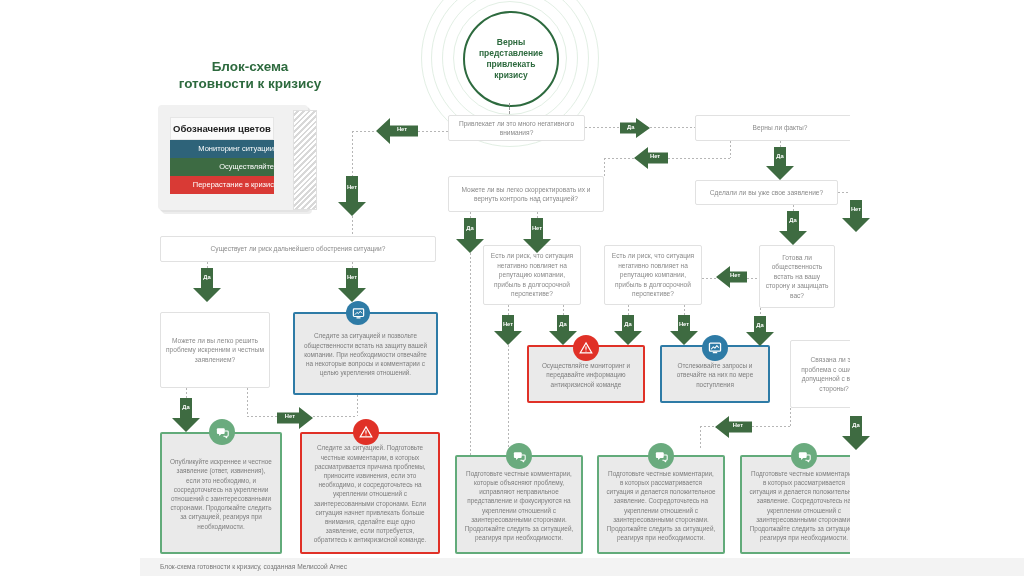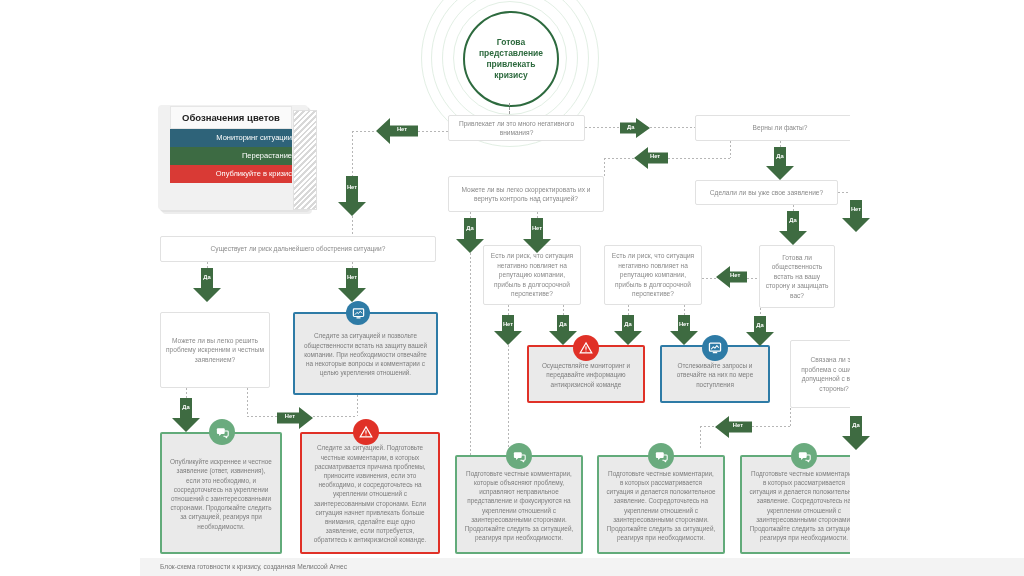--- a/index.html
+++ b/index.html
@@ -10,21 +10,21 @@
   .title{position:absolute;left:150px;top:58px;width:200px;text-align:center;
          color:#2d6a3e;font-weight:bold;font-size:13.5px;line-height:17px;}
 
   
   .legend-shadow{position:absolute;left:158px;top:105px;width:150px;height:105px;
         background:#f1f1f1;border-radius:4px;
         box-shadow:2px 2px 0 #e3e3e3, 4px 4px 0 #ededed;}
   .legend-stripes{position:absolute;left:293px;top:110px;width:22px;height:98px;
         background:repeating-linear-gradient(135deg,#ffffff 0 2px,#d8d8d8 2px 4px);
         border:1px solid #e0e0e0;}
-  .legend-inner{position:absolute;left:170px;top:106px;width:122px;}
+  .legend-inner{position:absolute;left:170px;top:117px;width:104px;}
   .legend-head{background:#fafafa;border:1px solid #e6e6e6;height:21px;line-height:21px;
         text-align:center;font-size:9.5px;font-weight:bold;color:#222;}
   .legend-row{height:18px;line-height:18px;text-align:right;font-size:7.5px;color:#ffffff;}
 
   
   .halo{position:absolute;border:1px solid #e2efe4;border-radius:50%;}
   .hub{position:absolute;left:463px;top:11px;width:92px;height:92px;border-radius:50%;
        border:2.5px solid #2d6a3e;background:#ffffff;display:flex;align-items:center;
        justify-content:center;text-align:center;color:#2d6a3e;font-weight:bold;
        font-size:8.5px;line-height:11px;}
@@ -62,37 +62,41 @@
   
   .footbar{position:absolute;left:140px;top:558px;width:884px;height:18px;background:#f3f3f3;}
   .foottxt{position:absolute;left:160px;top:563px;font-size:6.6px;color:#767676;}
   .rightpanel{position:absolute;left:850px;top:0;width:174px;height:558px;background:#ffffff;}
 </style>
 </head>
 <body>
 
 <div id="canvas">
 
+  <div class="title">
+    <div>Блок-схема</div>
+    <div>готовности к кризису</div>
+  </div>
 
   <div class="legend-shadow"></div>
   <div class="legend-stripes"></div>
   <div class="legend-inner">
     <div class="legend-head">Обозначения цветов</div>
     <div class="legend-row" style="background:#2e6379">Мониторинг ситуации</div>
-    <div class="legend-row" style="background:#3d6b43">Перерастание</div>
-    <div class="legend-row" style="background:#d93a35">Опубликуйте в кризис</div>
+    <div class="legend-row" style="background:#3d6b43">Осуществляйте</div>
+    <div class="legend-row" style="background:#d93a35">Перерастание в кризис</div>
   </div>
 
   <div class="halo" style="left:421px;top:-31px;width:176px;height:176px;"></div>
   <div class="halo" style="left:431px;top:-21px;width:156px;height:156px;"></div>
   <div class="halo" style="left:442px;top:-10px;width:134px;height:134px;"></div>
   <div class="halo" style="left:453px;top:1px;width:112px;height:112px;"></div>
   <div class="hub">
       <span id="hubtxt">
-        <span style="display:block">Готова</span>
+        <span style="display:block">Верны</span>
         <span style="display:block">представление</span>
         <span style="display:block">привлекать</span>
         <span style="display:block">кризису</span>
       </span>
     </div>
   <div class="dlinev" style="left:509px;top:103px;height:15px;background-image:linear-gradient(to bottom,#9a9a9a 0 3px,transparent 3px 4px);"></div>
 
   <div class="dline" style="left:585px;top:127px;width:35px;"></div>
   <div class="dline" style="left:650px;top:127px;width:45px;"></div>
 

